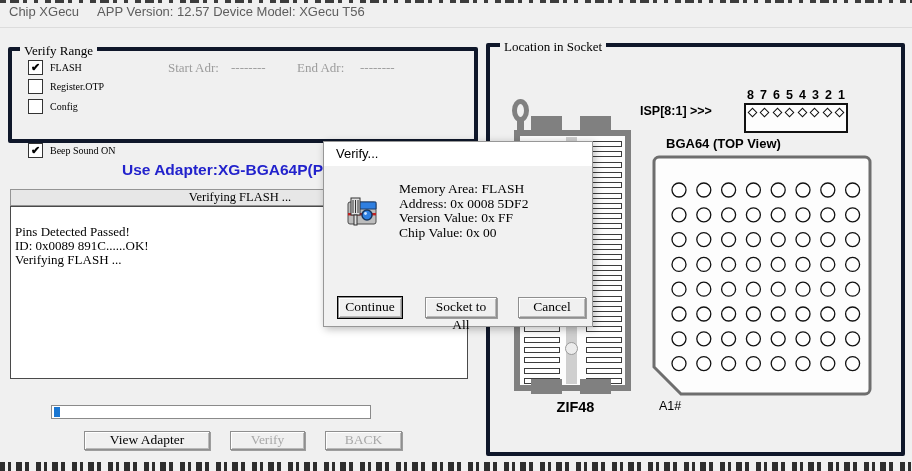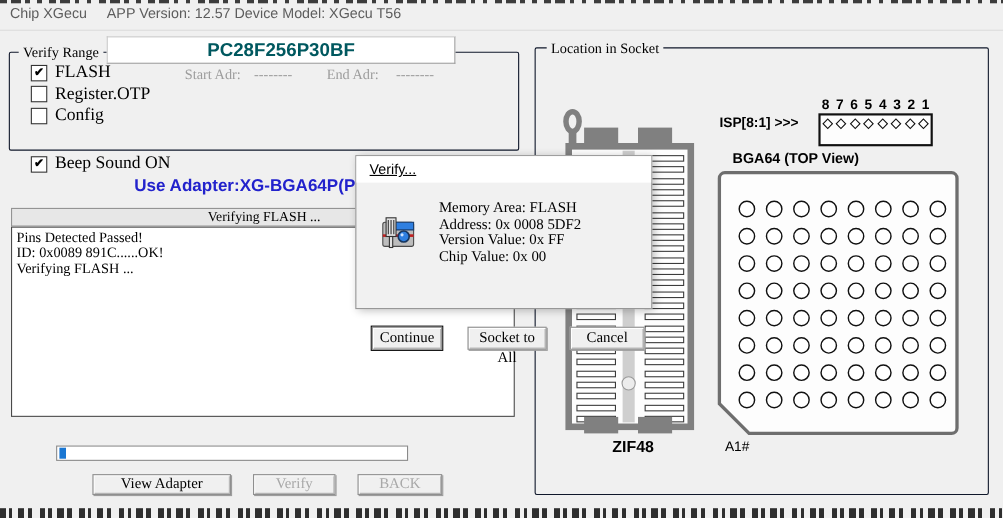--- a/index.html
+++ b/index.html
@@ -14,42 +14,42 @@
   #strip-top{top:0;height:3px;}
   #strip-bottom{top:462px;height:9px;
     background:repeating-linear-gradient(90deg,#2e2e2e 0 5px,transparent 5px 8px,#2e2e2e 8px 11px,transparent 11px 16px,#2e2e2e 16px 22px,transparent 22px 25px,#2e2e2e 25px 29px,transparent 29px 36px);}
 
   
   #titlebar{top:4px;left:9px;font-size:13px;color:#5d5d5d;}
   #titlebar .gap{display:inline-block;width:18px;}
   #header-sep{top:27px;left:0;width:912px;height:1px;background:#dcdcdc;}
 
   
-  .group{border:1px solid #0f172a;border-radius:2px;}
+  .group{border:4px solid #0f172a;border-radius:2px;}
   .group-label{position:absolute;top:-8px;background:#f0f0f0;padding:0 4px;font-size:13px;}
 
   
   #chip-panel{top:33px;left:97px;width:315px;height:23px;background:#fff;
     border:1px solid #c8c8c8;border-right-color:#9f9f9f;border-bottom-color:#9f9f9f;
     text-align:center;line-height:23px;font-size:17px;font-weight:bold;color:var(--teal,#00585f);}
 
   
   .cb{display:inline-block;width:13px;height:13px;background:#fff;border:1px solid #333;
       text-align:center;line-height:12px;font-size:11px;font-weight:bold;vertical-align:middle;}
-  .cb-label{font-size:16px;margin-left:7px;vertical-align:middle;}
+  .cb-label{font-size:10px;margin-left:7px;vertical-align:middle;}
   .cb-row{position:absolute;left:0;white-space:nowrap;}
 
   .dim{color:#9c9c9c;font-size:13px;}
 
   #adapter-text{top:161px;left:122px;font-size:15.5px;font-weight:bold;color:var(--blue,#2222cc);}
 
   #log-header{top:189px;left:10px;width:458px;height:15px;background:#e7e7e7;border:1px solid #949494;
     text-align:center;font-size:12.5px;line-height:15px;}
   #log-box{top:206px;left:10px;width:458px;height:173px;background:#fff;border:1px solid #4a4a4a;
-    font-size:13px;line-height:14px;padding:2px 4px;box-sizing:border-box;}
+    font-size:13px;line-height:14px;padding:18px 4px;box-sizing:border-box;}
 
   
   #progress{top:405px;left:51px;width:318px;height:12px;background:#fff;border:1px solid #8a8a8a;}
   #progress-chunk{position:absolute;top:1px;left:2px;width:8px;height:10px;background:var(--progress,#1976d2);}
 
   
   .btn{position:absolute;background:#f0f0f0;border:1px solid #8f8f8f;
        box-shadow:inset 1px 1px 0 #ffffff,inset -1px -1px 0 #b9b9b9,1px 1px 0 #9d9d9d;
        text-align:center;font-family:"Liberation Serif",serif;font-size:13.5px;cursor:default;}
   .btn.disabled{color:#a8a8a8;}
@@ -65,35 +65,35 @@
   #zif-body{top:130px;left:514px;width:105px;height:249px;background:#fdfdfd;border:6px solid #808080;}
   #zif-strip{top:137px;left:566px;width:11px;height:247px;background:#cfcfcf;}
   #zif-circle{top:342px;left:565px;width:11px;height:11px;border:1px solid #9a9a9a;border-radius:50%;background:#ececec;}
   .tab{position:absolute;width:31px;height:15px;background:#808080;}
   .slot{position:absolute;width:34px;height:4px;border:1px solid #3c3c3c;background:#fff;}
   #lever-ring{top:99px;left:512px;width:7px;height:13px;border:5px solid #808080;border-radius:50%;background:#f0f0f0;}
   #lever-post{top:119px;left:517px;width:7px;height:15px;background:#808080;}
   #zif-label{top:399px;left:538px;width:75px;text-align:center;font-weight:bold;font-size:14.5px;}
 
   
-  #isp-label{top:104px;left:640px;width:100px;text-align:center;font-weight:bold;font-size:12.5px;}
+  #isp-label{top:104px;left:640px;width:100px;text-align:left;font-weight:bold;font-size:12.5px;}
   #isp-pins{top:88px;left:744px;width:104px;display:flex;font-weight:bold;font-size:12.5px;}
   #isp-pins span{flex:1;text-align:center;}
   #isp-box{top:103px;left:744px;width:100px;height:22px;border:2px solid #111;background:#fdfdfd;
            display:flex;align-items:flex-start;padding-top:4px;box-sizing:content-box;}
   #isp-box .cell{flex:1;display:flex;justify-content:center;}
   .diamond{width:5px;height:5px;border:1px solid #111;background:#fff;transform:rotate(45deg);}
 
   #bga-label{top:136px;left:666px;font-weight:bold;font-size:13px;}
   #bga-svg{top:153px;left:650px;}
   #a1-label{top:399px;left:659px;font-weight:normal;font-size:12.5px;}
 
   
-  #dialog{top:141px;left:323px;width:270px;height:140px;background:#f1f1f1;border:1px solid #979797;
-          box-shadow:2px 2px 8px rgba(0,0,0,.28);box-sizing:border-box;text-decoration:underline;}
+  #dialog{top:141px;left:323px;width:270px;height:186px;background:#f1f1f1;border:1px solid #979797;
+          box-shadow:2px 2px 8px rgba(0,0,0,.28);box-sizing:border-box;}
   #dialog-title{height:24px;background:#fff;font-size:13px;line-height:24px;padding-left:12px;}
   #dialog-icon{position:absolute;top:52px;left:20px;}
   #dialog-lines{position:absolute;top:40px;left:75px;font-size:13.5px;line-height:14.7px;}
   #btn-continue{top:155px;left:14px;width:62px;height:19px;line-height:18px;}
   #btn-verify-all{top:155px;left:101px;width:70px;height:19px;line-height:18px;}
   #btn-cancel{top:155px;left:194px;width:66px;height:19px;line-height:18px;}
 </style>
 </head>
 <body>
 
@@ -103,21 +103,20 @@
 
   <div id="titlebar" class="abs sans">
     <span>Chip XGecu</span><span class="gap"></span><span>APP Version: 12.57 Device Model: XGecu T56</span>
   </div>
   <div id="header-sep" class="abs"></div>
 
   <div class="abs group" style="top:47px;left:8px;width:462px;height:88px;">
     <span class="group-label" style="left:8px;">Verify Range</span>
   </div>
 
-  <div id="chip-panel" class="abs sans">PC28F256P30BF</div>
 
   <div class="abs" style="top:57px;left:28px;width:160px;height:60px;" id="vr-checks">
       <div class="cb-row" style="top: 0px;"><span class="cb">✔</span><span class="cb-label">FLASH</span></div>
       <div class="cb-row" style="top: 19.5px;"><span class="cb"></span><span class="cb-label">Register.OTP</span></div>
       <div class="cb-row" style="top: 39px;"><span class="cb"></span><span class="cb-label">Config</span></div>
     </div>
 
   <span class="abs dim" style="top:60px;left:168px;">Start Adr:</span>
   <span class="abs dim" style="top:60px;left:231px;">--------</span>
   <span class="abs dim" style="top:60px;left:297px;">End Adr:</span>

